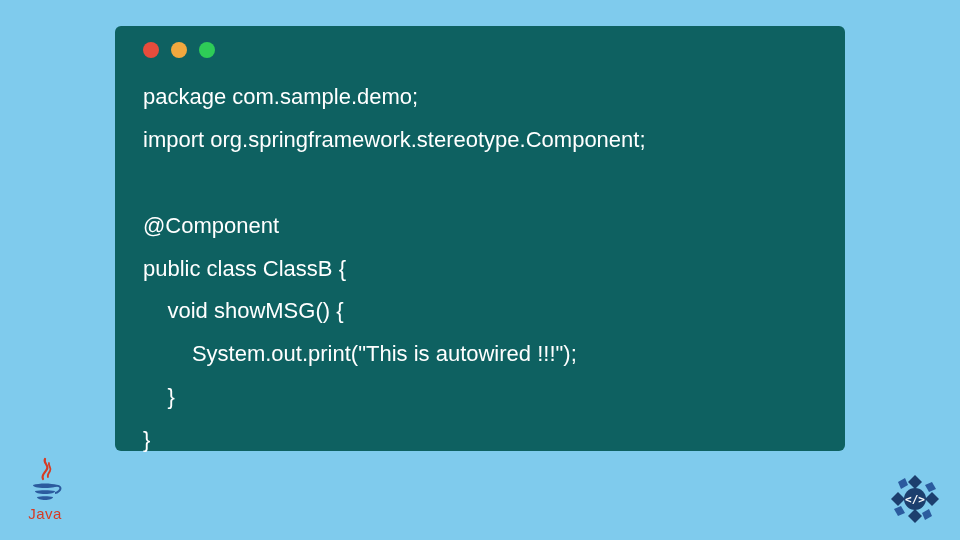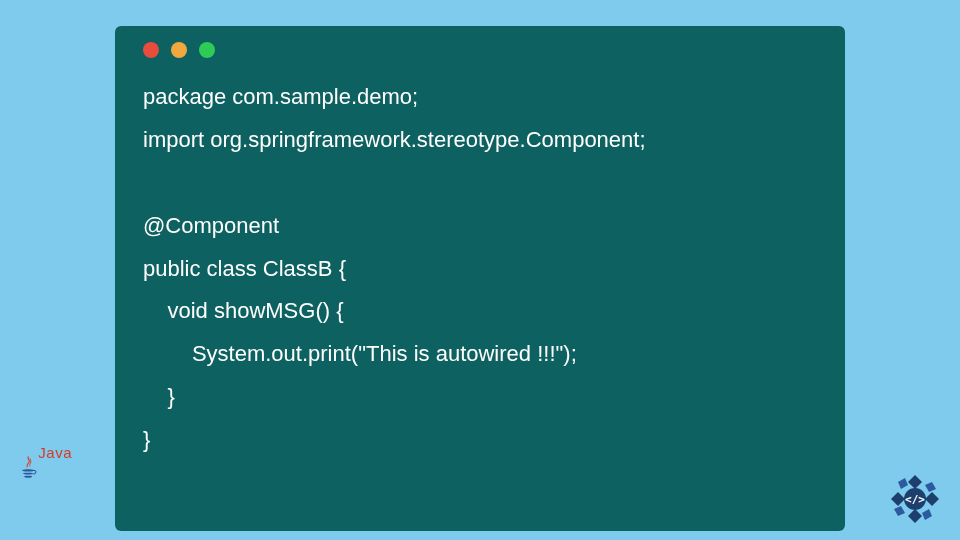--- a/index.html
+++ b/index.html
@@ -9,21 +9,21 @@
     background: #7fcbed;
     font-family: -apple-system, BlinkMacSystemFont, "Segoe UI", Arial, sans-serif;
     position: relative;
     overflow: hidden;
   }
   .code-window {
     position: absolute;
     top: 26px;
     left: 115px;
     width: 730px;
-    height: 505px;
+    height: 425px;
     background: #0e6161;
     border-radius: 6px;
     padding: 16px 20px 20px 28px;
   }
   .traffic-lights {
     display: flex;
     gap: 12px;
     margin-bottom: 18px;
   }
   .light {
@@ -37,25 +37,26 @@
   .code {
     color: #ffffff;
     font-size: 22px;
     line-height: 1.95;
     font-family: -apple-system, BlinkMacSystemFont, "Segoe UI", Arial, sans-serif;
     white-space: pre;
   }
   .java-logo {
     position: absolute;
     left: 18px;
-    bottom: 24px;
+    bottom: 18px;
     width: 54px;
     height: 72px;
     display: flex;
-    align-items: flex-start;
+    flex-direction: column;
+    align-items: center;
     justify-content: flex-end;
   }
   .java-logo svg { display: block; }
   .java-text {
     font-family: Arial, sans-serif;
     font-size: 15px;
     color: #d63b23;
     font-weight: 500;
     letter-spacing: 0.5px;
   }

